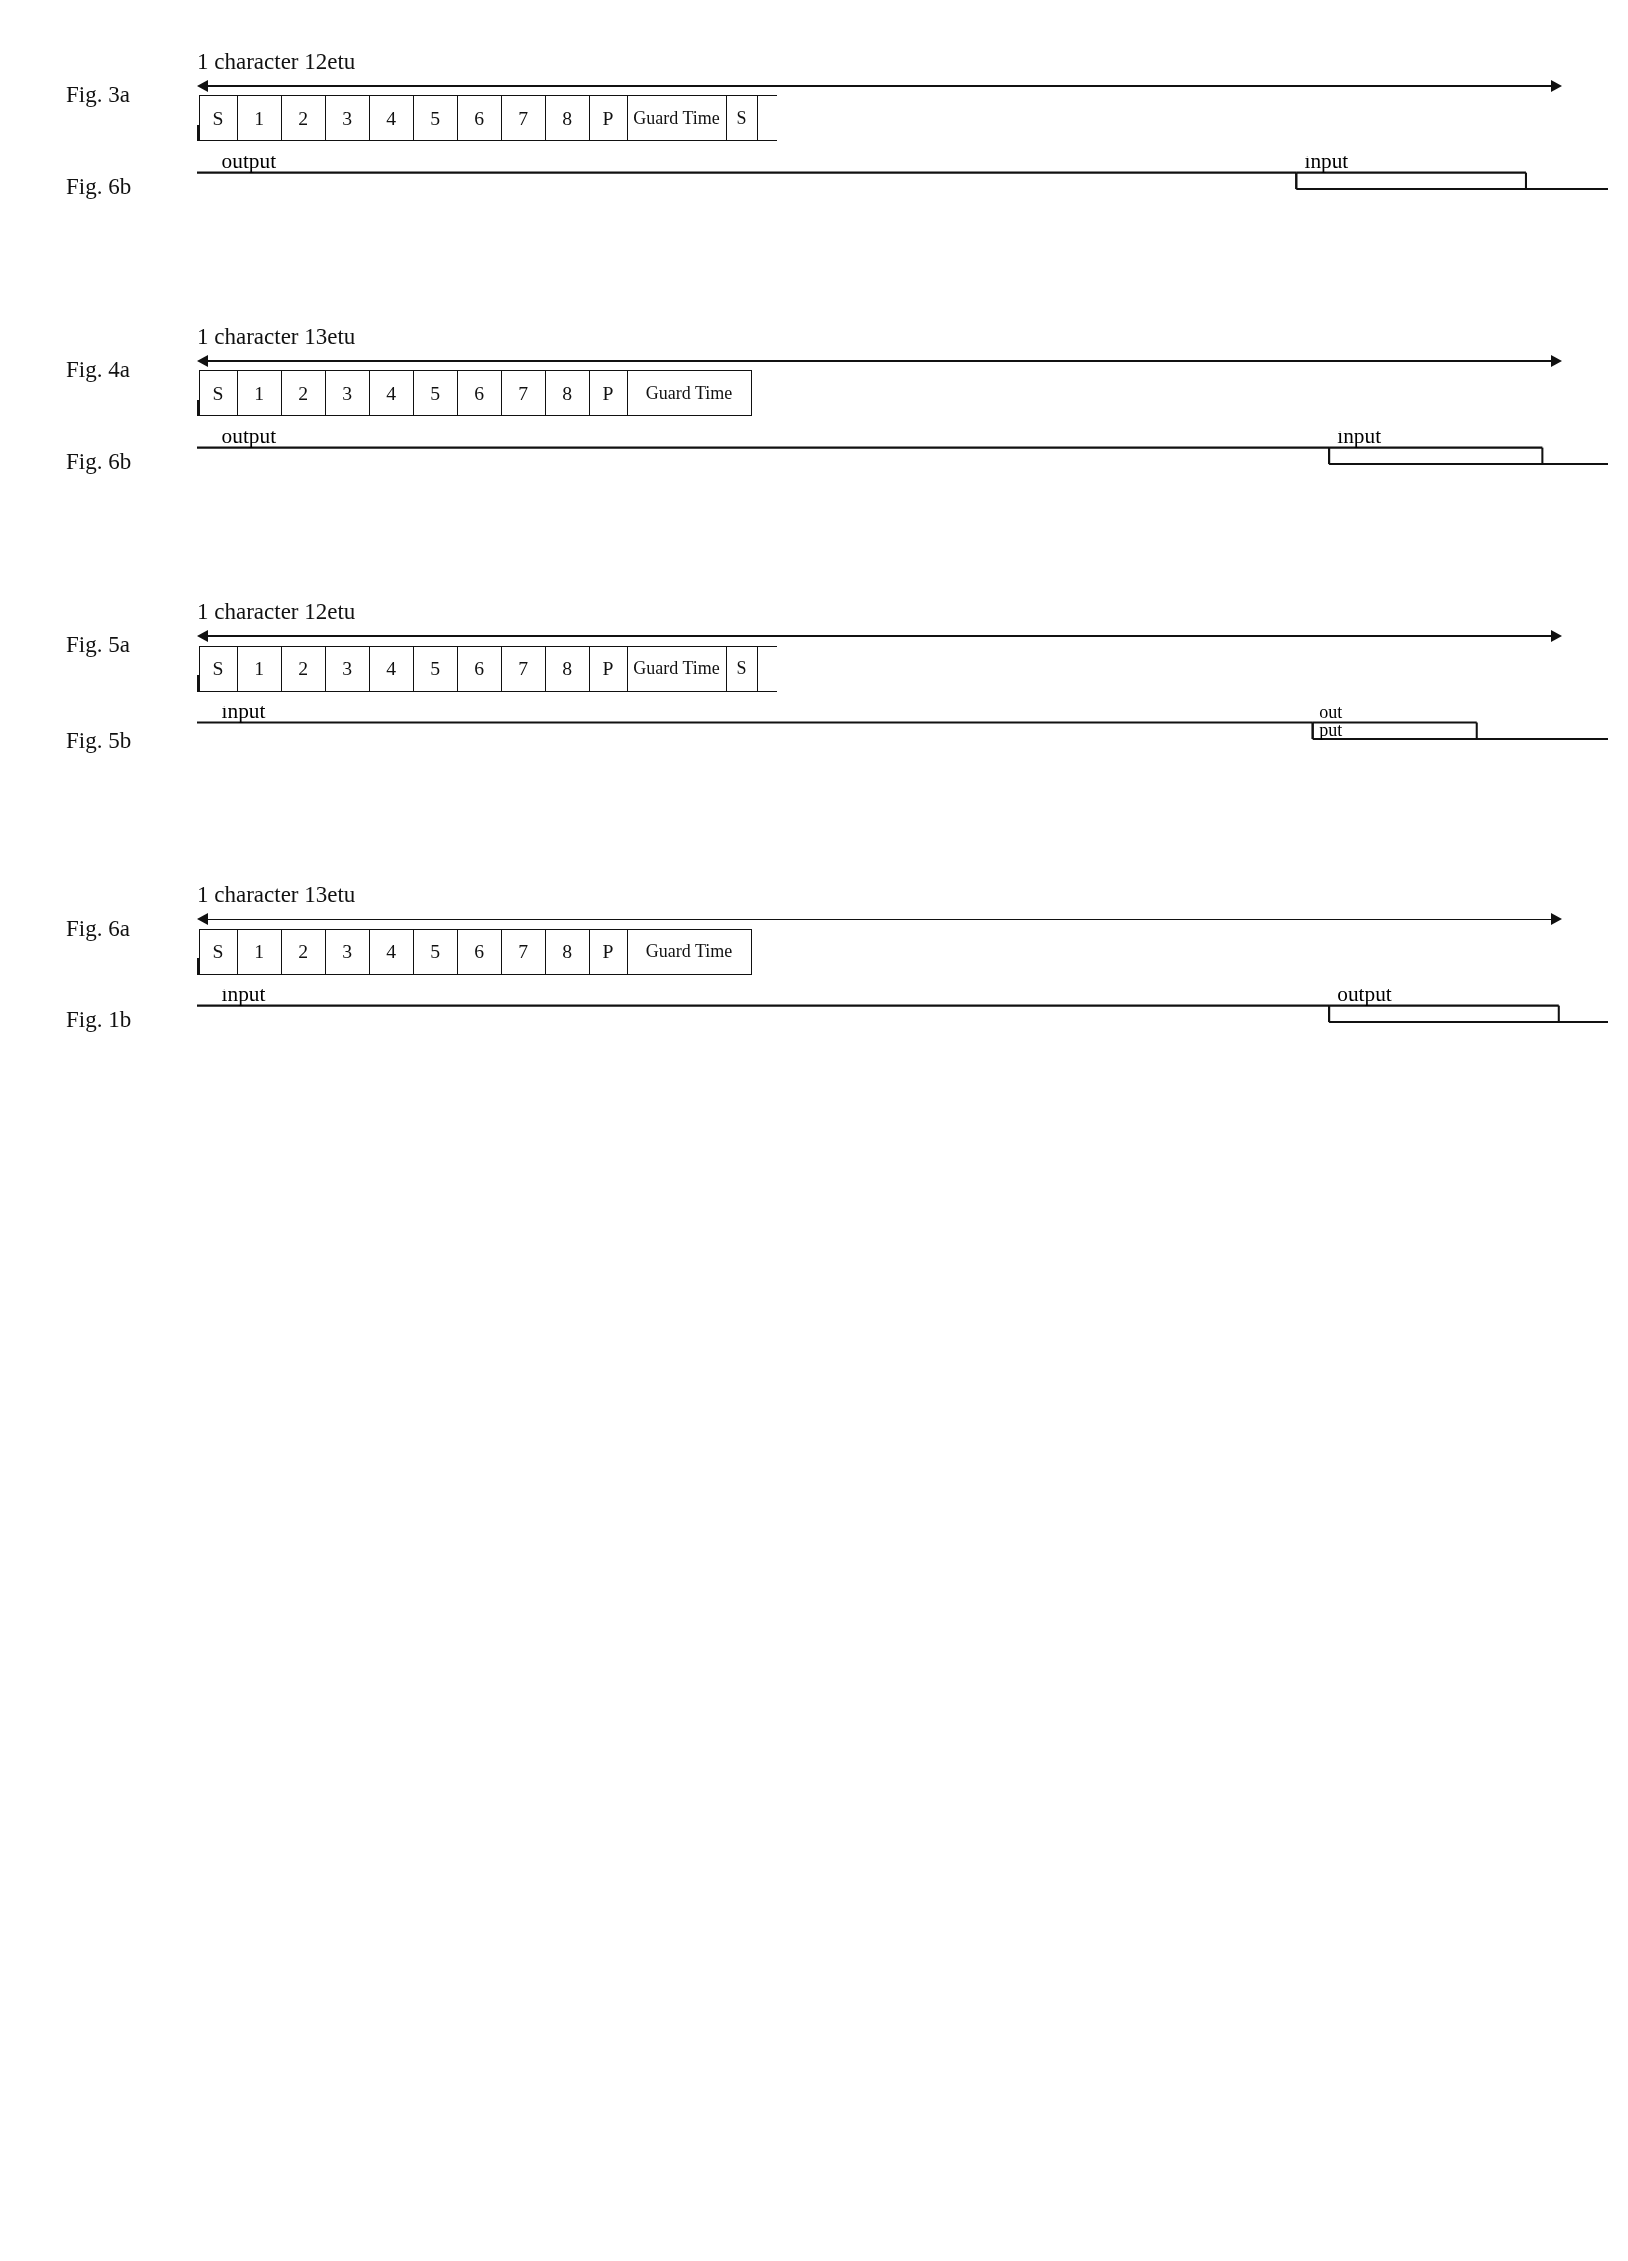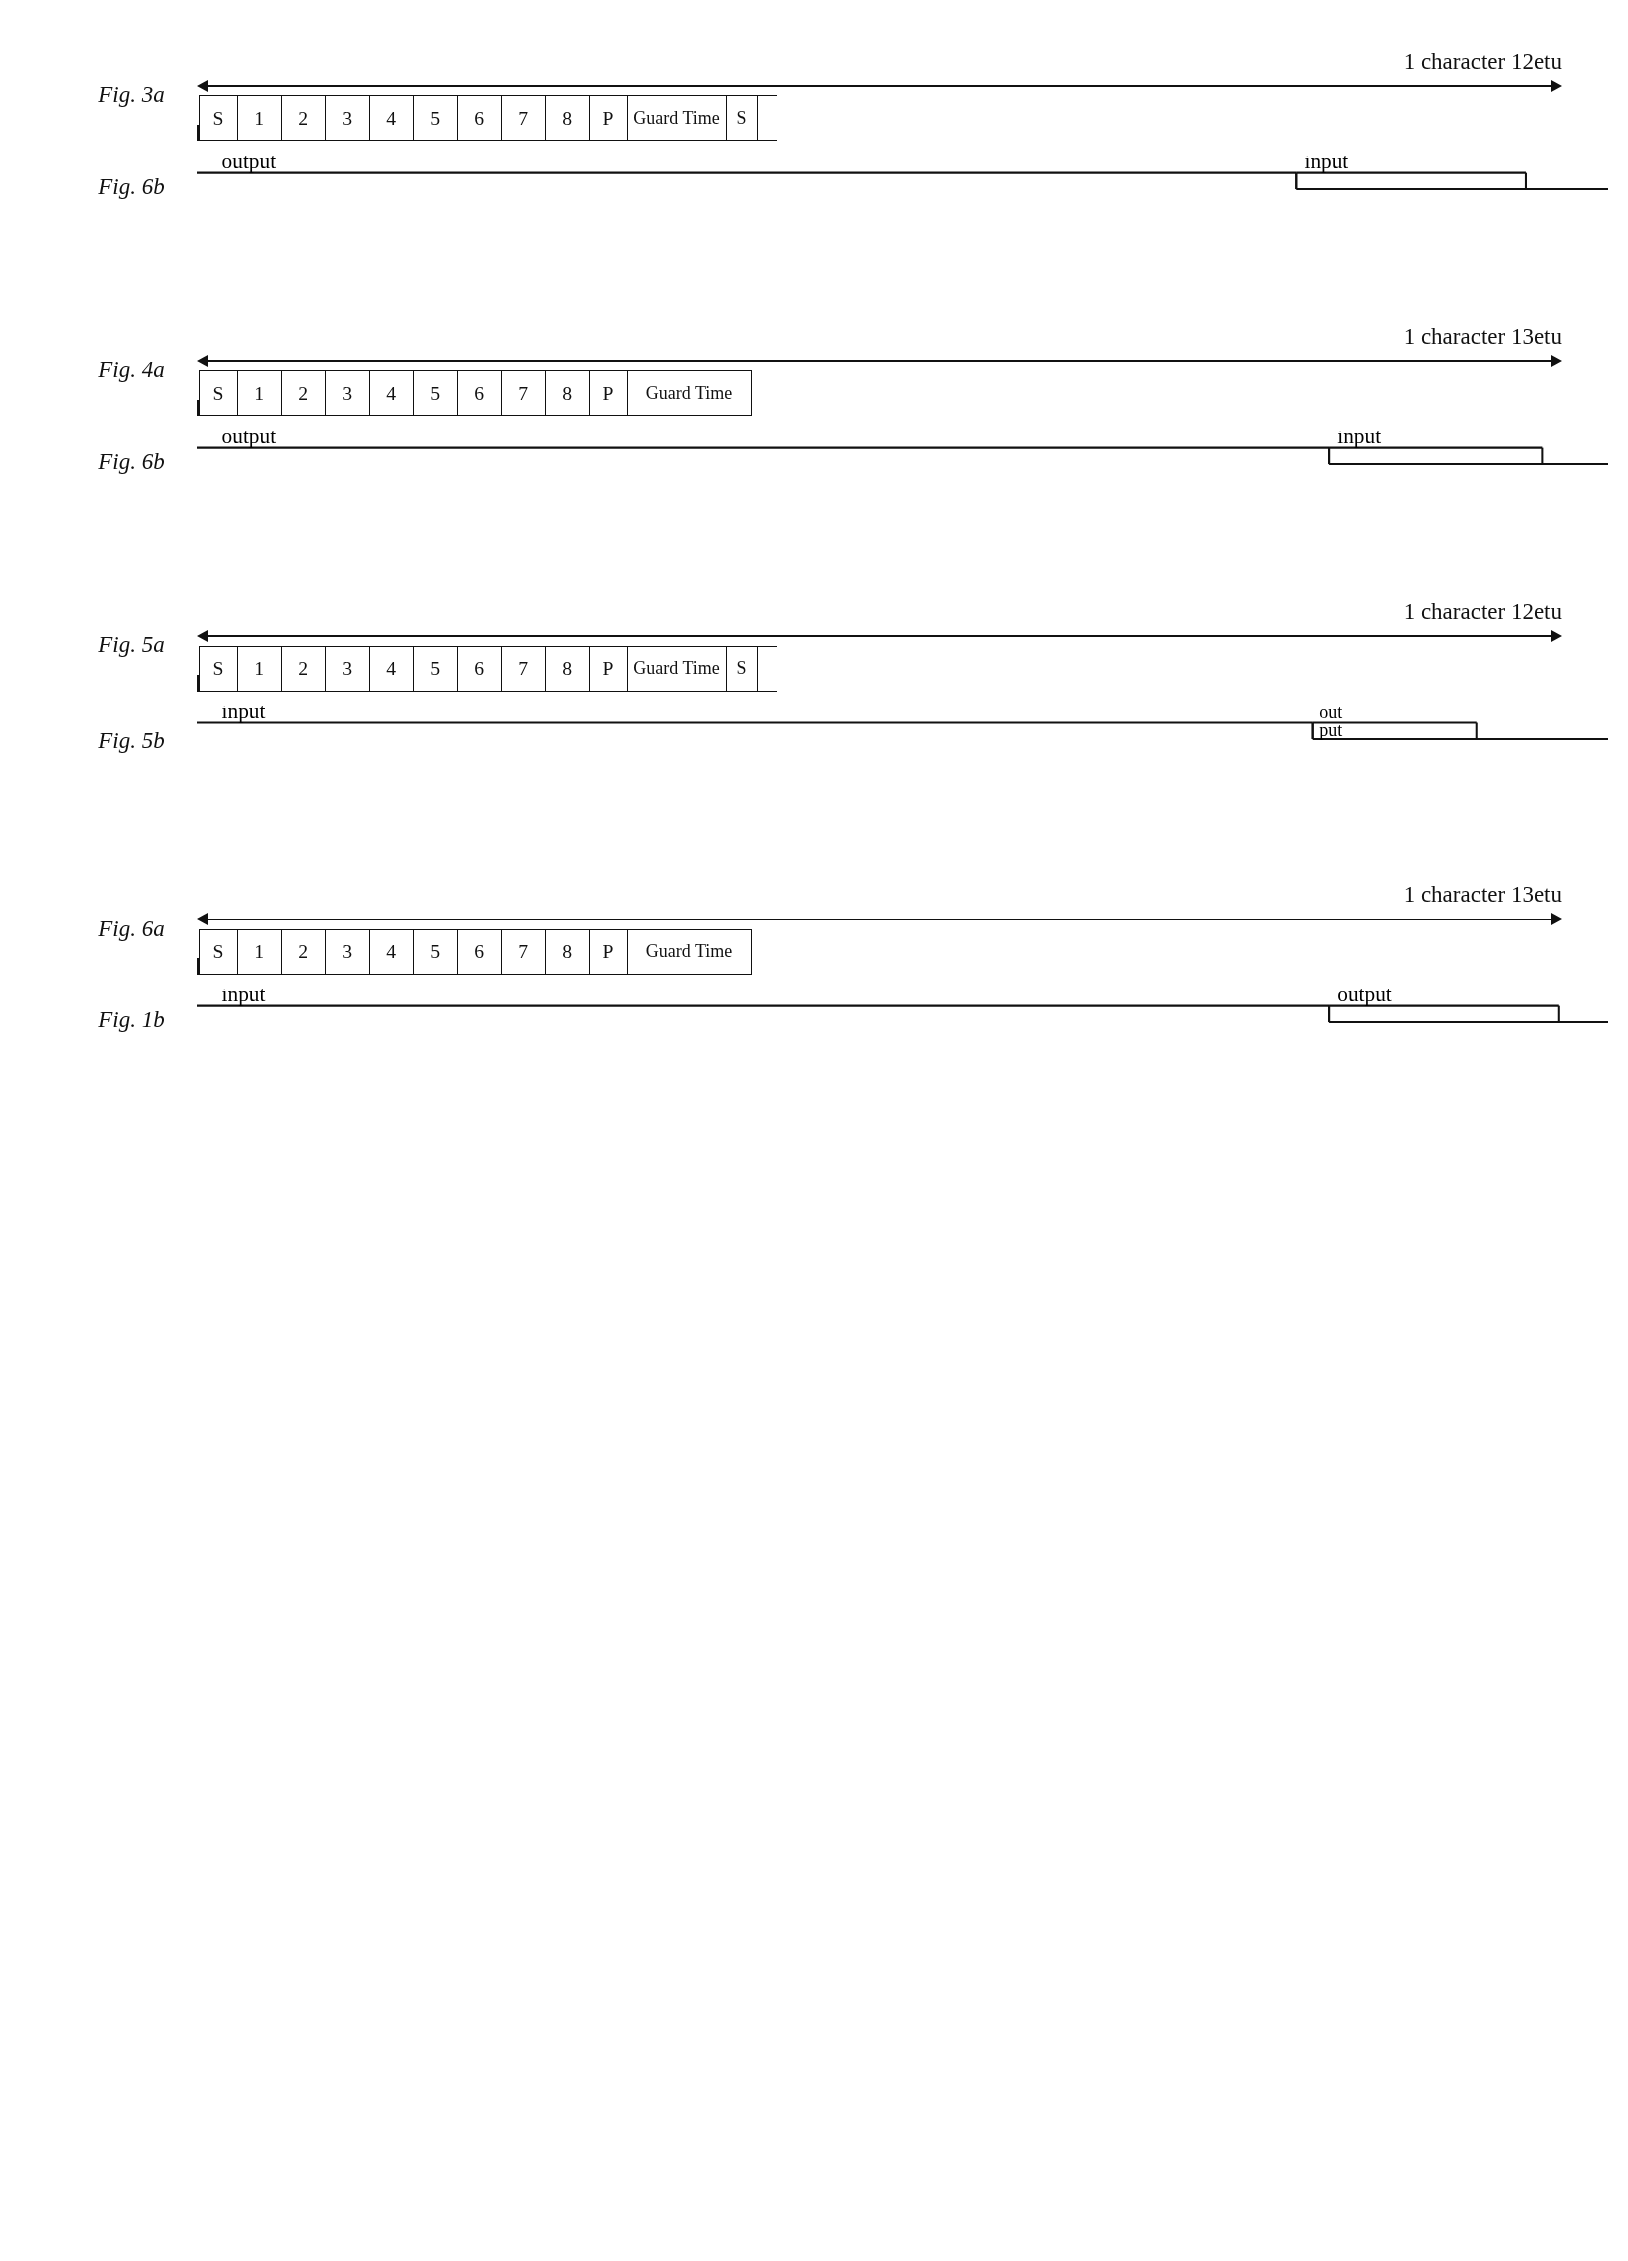--- a/index.html
+++ b/index.html
@@ -22,35 +22,33 @@
       display: flex;
       align-items: center;
       margin-bottom: 8.2px;
       position: relative;
     }
 
     .fig-label {
       font-size: 23px;
       width: 131px;
       flex-shrink: 0;
-      font-style: italic;
-      text-align: center;
     }
 
     .diagram-area {
       flex: 1;
       position: relative;
     }
 
     
     .char-arrow-container {
       position: relative;
       display: flex;
       flex-direction: column;
-      align-items: flex-end;
+      align-items: flex-start;
       margin-bottom: 3.3px;
     }
 
     .char-label {
       font-size: 23px;
       margin-bottom: 4.9px;
       text-align: center;
     }
 
     .arrow-line {

